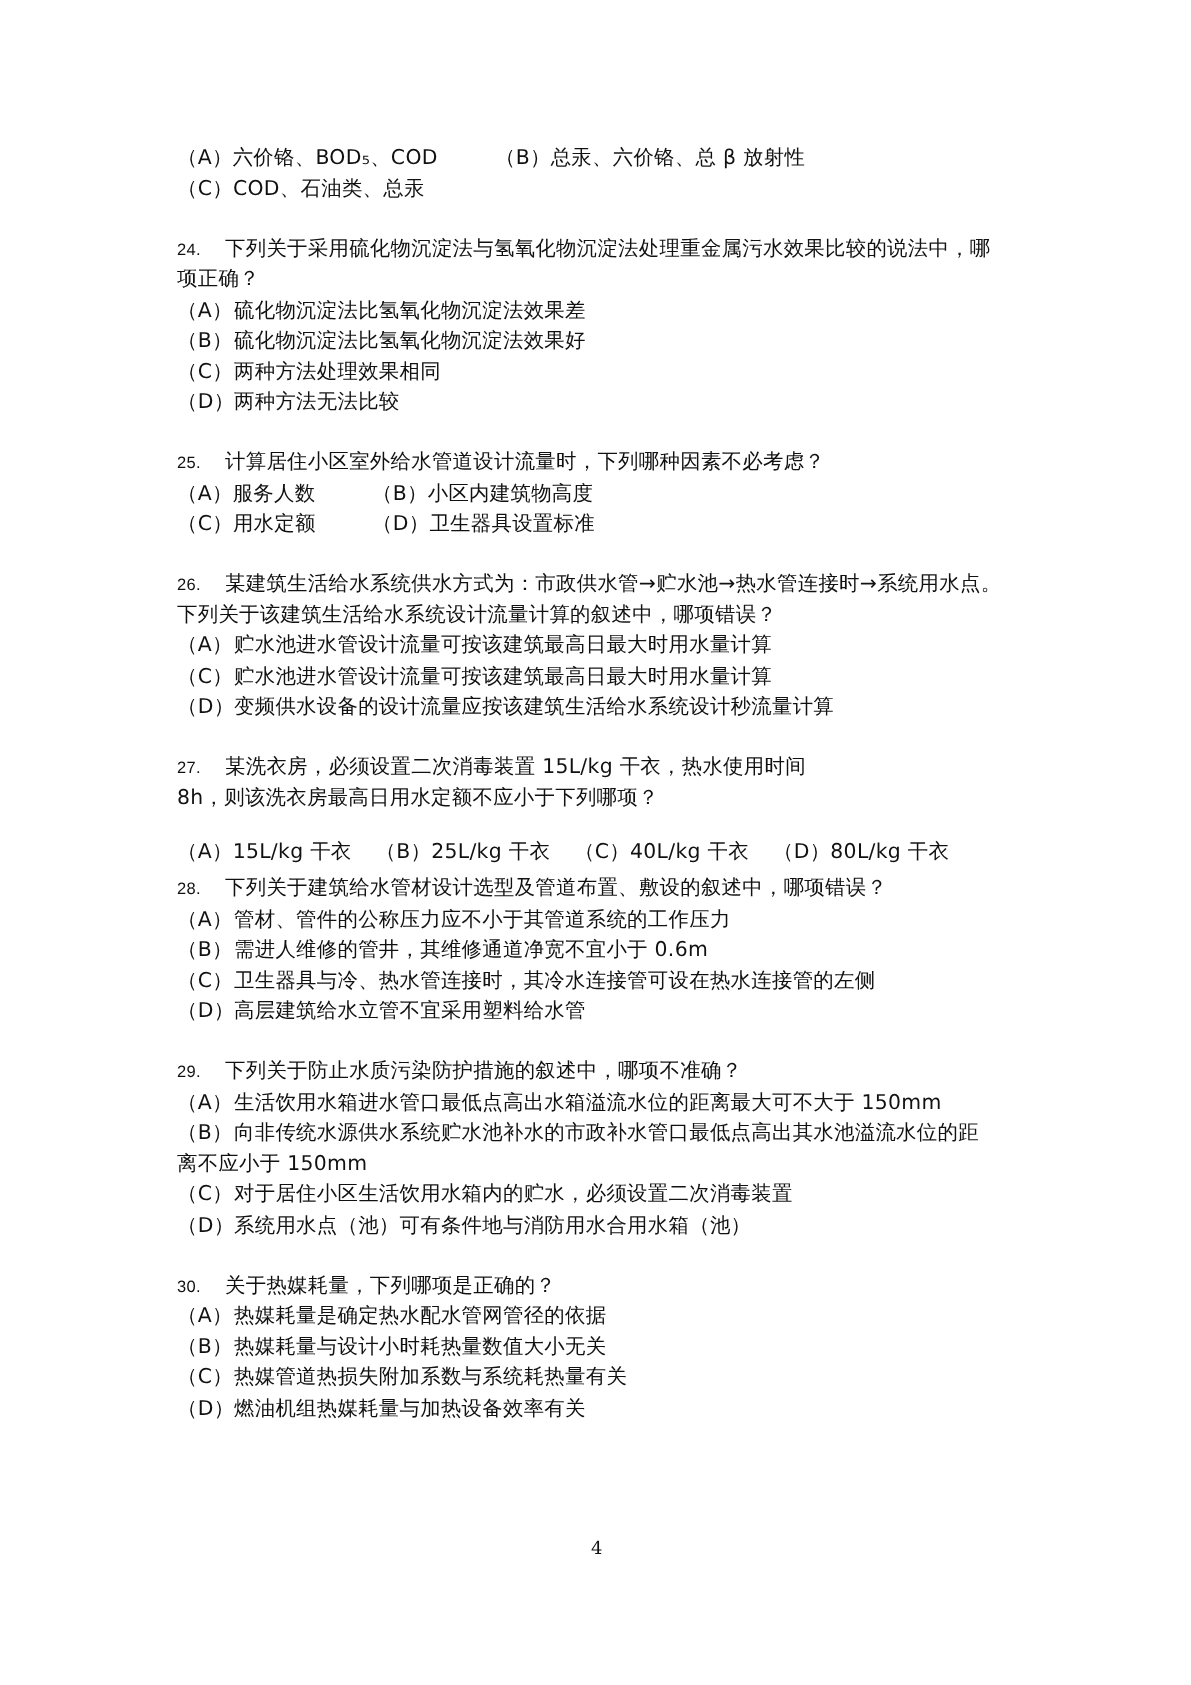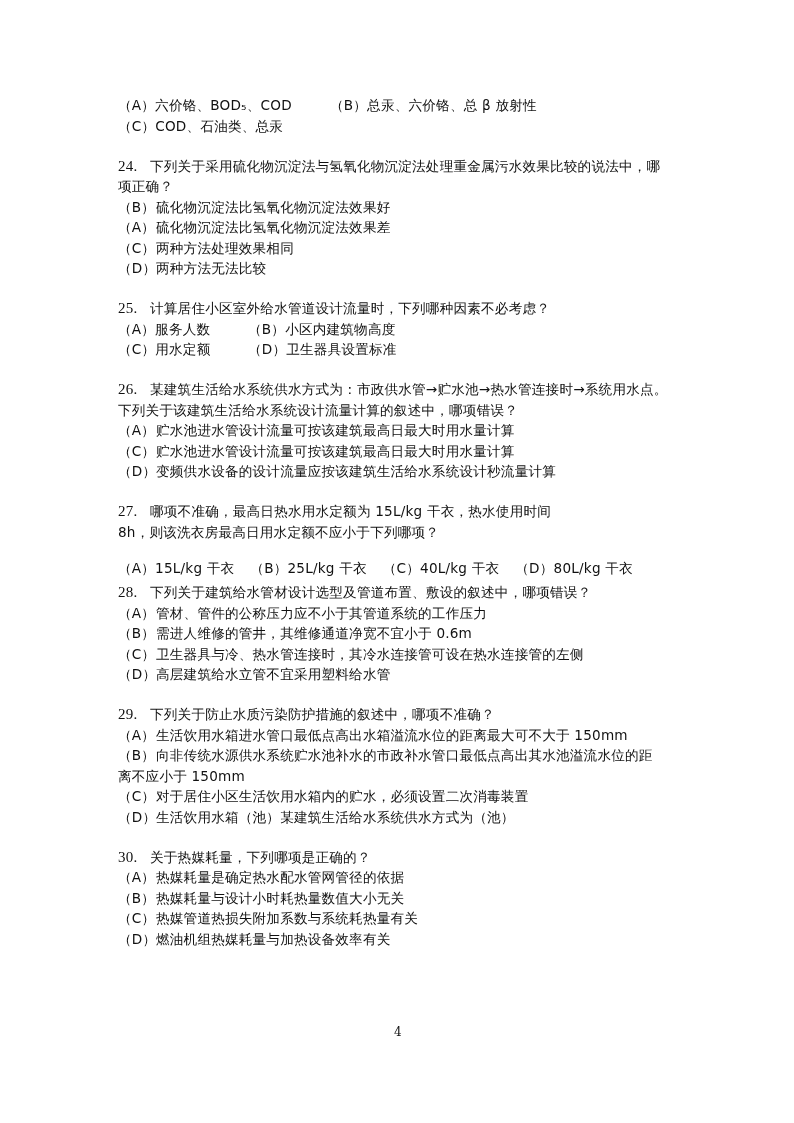--- a/index.html
+++ b/index.html
@@ -44,22 +44,22 @@
       white-space: nowrap;
       height: 20.5px;
     }
     .opt-label {
       display: inline-block;
       width: 38px;
     }
     .num {
       display: inline-block;
       width: 32px;
-      font-family: Liberation Serif, serif;
-      font-size: 15px;
+      font-family: Liberation Sans, sans-serif;
+      font-size: 11px;
     }
     .page-number {
       position: absolute;
       left: 394px;
       top: 1009px;
       font-family: "DejaVu Serif", "Liberation Serif", serif;
       font-size: 12px;
       color: #111111;
     }
     .q27-opt { display:inline-block; margin-right: 16px; margin-top: 16px; }
@@ -79,22 +79,22 @@
     <div class="two-col">
       <span class="prev-opt1">（C）COD、石油类、总汞</span>
     </div>
     <div class="gap"></div>
 
     <div>
       <div class="line">
         <span class="num">24.</span><span>下列关于采用硫化物沉淀法与氢氧化物沉淀法处理重金属污水效果比较的说法中，哪</span>
       </div>
       <div class="line">项正确？</div>
+      <div class="line"><span class="opt-label">（A）</span><span>硫化物沉淀法比氢氧化物沉淀法效果差</span></div>
       <div class="line"><span class="opt-label">（B）</span><span>硫化物沉淀法比氢氧化物沉淀法效果好</span></div>
-      <div class="line"><span class="opt-label">（A）</span><span>硫化物沉淀法比氢氧化物沉淀法效果差</span></div>
       <div class="line"><span class="opt-label">（C）</span><span>两种方法处理效果相同</span></div>
       <div class="line"><span class="opt-label">（D）</span><span>两种方法无法比较</span></div>
     </div>
     <div class="gap"></div>
 
     <div>
       <div class="line">
         <span class="num">25.</span><span>计算居住小区室外给水管道设计流量时，下列哪种因素不必考虑？</span>
       </div>
       <div class="two-col">
@@ -114,21 +114,21 @@
       </div>
       <div class="line">下列关于该建筑生活给水系统设计流量计算的叙述中，哪项错误？</div>
       <div class="line"><span class="opt-label">（A）</span><span>贮水池进水管设计流量可按该建筑最高日最大时用水量计算</span></div>
       <div class="line"><span class="opt-label">（C）</span><span>贮水池进水管设计流量可按该建筑最高日最大时用水量计算</span></div>
       <div class="line"><span class="opt-label">（D）</span><span>变频供水设备的设计流量应按该建筑生活给水系统设计秒流量计算</span></div>
     </div>
     <div class="gap"></div>
 
     <div>
       <div class="line">
-        <span class="num">27.</span><span>哪项不准确，最高日热水用水定额为 15L/kg 干衣，热水使用时间</span>
+        <span class="num">27.</span><span>某洗衣房，必须设置二次消毒装置 15L/kg 干衣，热水使用时间</span>
       </div>
       <div class="line">8h，则该洗衣房最高日用水定额不应小于下列哪项？</div>
       <div class="line">
         <span class="q27-opt"><span>（A）</span><span>15L/kg 干衣</span></span><span class="q27-opt"><span>（B）</span><span>25L/kg 干衣</span></span><span class="q27-opt"><span>（C）</span><span>40L/kg 干衣</span></span><span class="q27-opt"><span>（D）</span><span>80L/kg 干衣</span></span>
       </div>
     </div>
     <div class="gap"></div>
 
     <div>
       <div class="line">
@@ -142,21 +142,21 @@
     <div class="gap"></div>
 
     <div>
       <div class="line">
         <span class="num">29.</span><span>下列关于防止水质污染防护措施的叙述中，哪项不准确？</span>
       </div>
       <div class="line"><span class="opt-label">（A）</span><span>生活饮用水箱进水管口最低点高出水箱溢流水位的距离最大可不大于 150mm</span></div>
       <div class="line"><span class="opt-label">（B）</span><span>向非传统水源供水系统贮水池补水的市政补水管口最低点高出其水池溢流水位的距</span></div>
       <div class="line">离不应小于 150mm</div>
       <div class="line"><span class="opt-label">（C）</span><span>对于居住小区生活饮用水箱内的贮水，必须设置二次消毒装置</span></div>
-      <div class="line"><span class="opt-label">（D）</span><span>生活饮用水箱（池）某建筑生活给水系统供水方式为（池）</span></div>
+      <div class="line"><span class="opt-label">（D）</span><span>系统用水点（池）可有条件地与消防用水合用水箱（池）</span></div>
     </div>
     <div class="gap"></div>
 
     <div>
       <div class="line">
         <span class="num">30.</span><span>关于热媒耗量，下列哪项是正确的？</span>
       </div>
       <div class="line"><span class="opt-label">（A）</span><span>热媒耗量是确定热水配水管网管径的依据</span></div>
       <div class="line"><span class="opt-label">（B）</span><span>热媒耗量与设计小时耗热量数值大小无关</span></div>
       <div class="line"><span class="opt-label">（C）</span><span>热媒管道热损失附加系数与系统耗热量有关</span></div>

